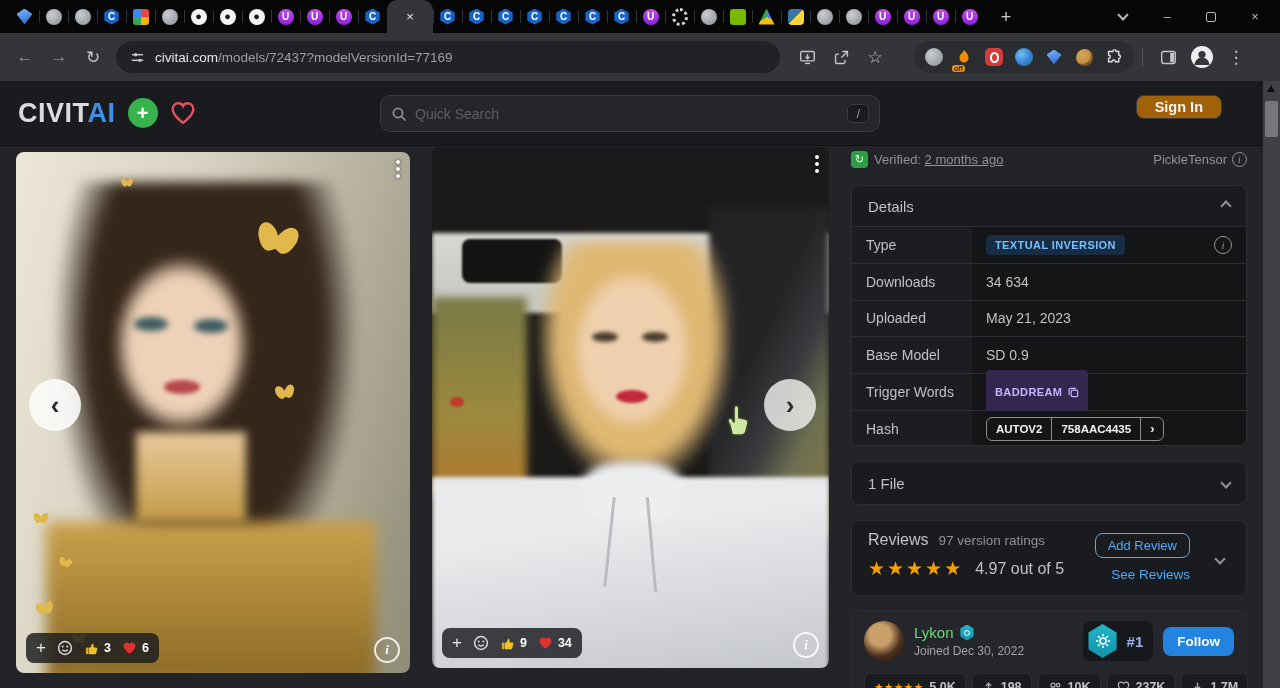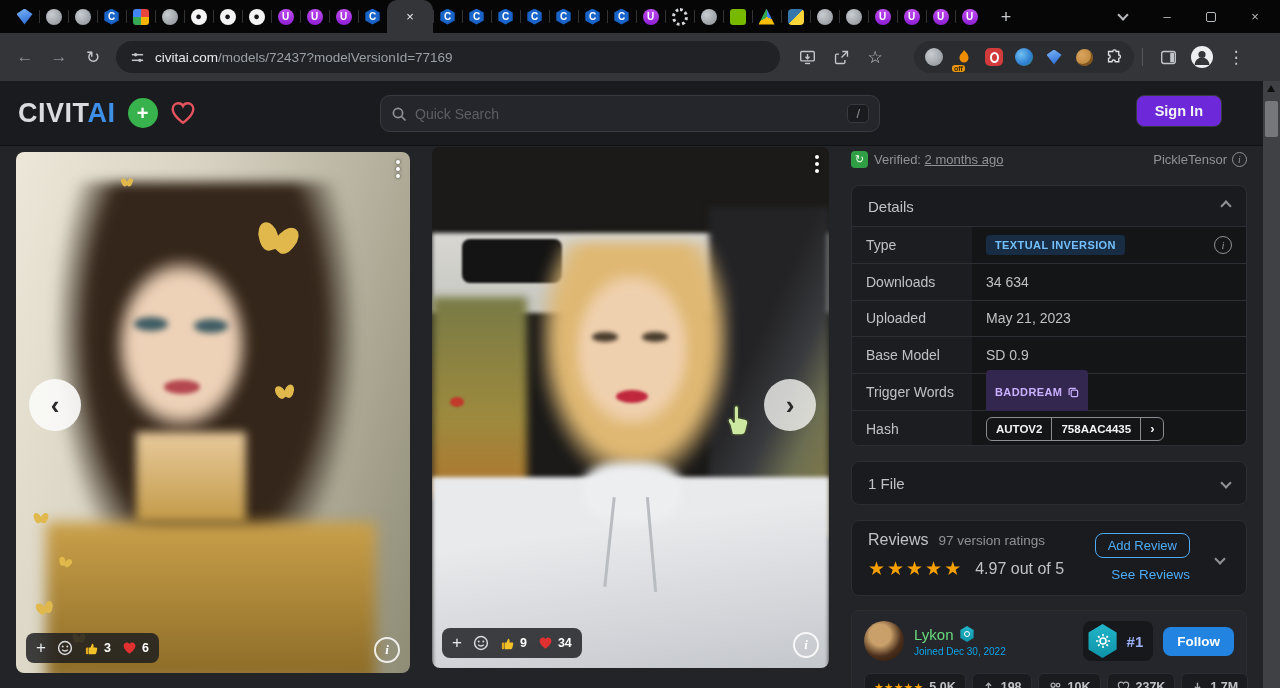--- a/index.html
+++ b/index.html
@@ -42,21 +42,21 @@
   
   #page{position:absolute;top:81px;left:0;right:0;bottom:0;background:#232428;overflow:hidden}
   #siteheader{position:absolute;top:0;left:0;right:0;height:65px;background:#1a1b1e;border-bottom:1px solid #101113;display:flex;align-items:center}
   #logo{margin-left:18px;font-size:27px;font-weight:900;letter-spacing:.5px;cursor:pointer}
   #logo .w{color:#d9dbde}#logo .b{color:#3e8fe8}
   #plusbtn{width:30px;height:30px;border-radius:50%;background:#37b24d;color:#fff;font-size:20px;font-weight:700;display:flex;align-items:center;justify-content:center;margin-left:12px;cursor:pointer}
   #heartbtn{margin-left:12px;cursor:pointer;display:flex}
   #search{position:absolute;left:380px;top:14px;width:500px;height:37px;background:#25262b;border:1px solid #373a40;border-radius:10px;display:flex;align-items:center;padding:0 10px;gap:8px;cursor:text}
   #search .ph{color:#5c5f66;font-size:14px;flex:1}
   #search kbd{background:#1a1b1e;border:1px solid #373a40;border-radius:5px;color:#909296;font-size:13px;padding:1px 8px;font-family:inherit}
-  #signin{position:absolute;right:58px;top:14px;height:32px;padding:0 18px;background:#6d28d9;border:1px solid #373a40;border-radius:8px;color:#f1f3f5;font-size:14.5px;font-weight:700;display:flex;align-items:center;cursor:pointer}
+  #signin{position:absolute;right:58px;top:14px;height:24px;padding:0 18px;background:#a16207;border:1px solid #373a40;border-radius:8px;color:#f1f3f5;font-size:14.5px;font-weight:700;display:flex;align-items:center;cursor:pointer}
   
   .imgcard{position:absolute;border-radius:8px;overflow:hidden;background:#111;cursor:pointer}
   #card-left{left:16px;top:71px;width:394px;height:521px}
   #card-right{left:432px;top:66px;width:397px;height:521px}
   .dots{position:absolute;top:8px;right:10px;display:flex;flex-direction:column;gap:3px;cursor:pointer;z-index:5}
   .dots i{width:4px;height:4px;border-radius:50%;background:#fff;box-shadow:0 0 3px rgba(0,0,0,.7)}
   .reactbar{position:absolute;left:10px;bottom:10px;height:30px;background:rgba(26,27,30,.82);border-radius:8px;display:flex;align-items:center;gap:11px;padding:0 10px;z-index:5}
   .reactbar .plus{color:#e9ecef;font-size:17px;font-weight:400;cursor:pointer}
   .react{display:flex;align-items:center;gap:5px;color:#fff;font-size:12.5px;font-weight:700;cursor:pointer}
   .infobtn{position:absolute;right:10px;bottom:10px;width:26px;height:26px;border:2px solid rgba(255,255,255,.85);border-radius:50%;color:#fff;font-size:13px;font-weight:700;display:flex;align-items:center;justify-content:center;z-index:5;cursor:pointer;font-family:"Liberation Serif",serif;font-style:italic}
@@ -88,21 +88,21 @@
   #addreview{position:absolute;right:56px;top:12px;border:1px solid #4dabf7;color:#4dabf7;font-size:13px;border-radius:8px;padding:4px 12px;background:none;cursor:pointer;font-family:inherit}
   #reviews .r2{display:flex;align-items:center;gap:12px;margin-top:8px}
   .stars{color:#f59f00;font-size:19px;letter-spacing:2px}
   #reviews .score{color:#c1c2c5;font-size:16px}
   #seereviews{position:absolute;right:56px;top:46px;color:#4dabf7;font-size:13.5px;cursor:pointer}
   #reviews>.chev{position:absolute;right:22px;top:34px}
   #creator{top:529px;height:130px;background:#25262b;padding:10px 12px}
   #creator .row1{display:flex;align-items:center}
   .cavatar{width:40px;height:40px;border-radius:50%;background:radial-gradient(circle at 40% 35%,#caa06a 0 30%,#4a2f1c 60%,#241308);flex:0 0 auto;cursor:pointer}
   #creator .nm{color:#69db7c;font-size:15px;font-weight:500;cursor:pointer}
-  #creator .joined{color:#0ea5e9;font-size:10px;margin-top:3px}
+  #creator .joined{color:#a3a3a3;font-size:12px;margin-top:3px}
   .hex{clip-path:polygon(50% 0,94% 25%,94% 75%,50% 100%,6% 75%,6% 25%);background:linear-gradient(#21b5c9,#0f93a8);display:flex;align-items:center;justify-content:center}
   #rankpill{display:flex;align-items:center;gap:8px;background:#17181b;border-radius:8px;padding:3px 10px 3px 4px;margin-left:auto}
   #rank{color:#9db1f5;font-size:15px;font-weight:700}
   #followbtn{margin-left:10px;background:#2284e0;color:#fff;border:none;border-radius:8px;font-size:13.5px;font-weight:700;padding:7px 14px;cursor:pointer;font-family:inherit}
   #statsrow{display:flex;gap:6px;margin-top:12px}
   .statpill{background:#1a1b1e;border:1px solid #2c2e33;border-radius:6px;height:28px;display:flex;align-items:center;gap:6px;padding:0 9px;color:#c1c2c5;font-size:12.5px;font-weight:700;cursor:pointer}
   .statpill .ministars{color:#f59f00;font-size:11px;letter-spacing:0}
   
   #scrollbar{position:absolute;right:0;top:0;bottom:0;width:17px;background:#404144}
   #scrollbar .arr{position:absolute;top:4px;left:4px;width:0;height:0;border-left:4.5px solid transparent;border-right:4.5px solid transparent;border-bottom:7px solid #0f0f10}

